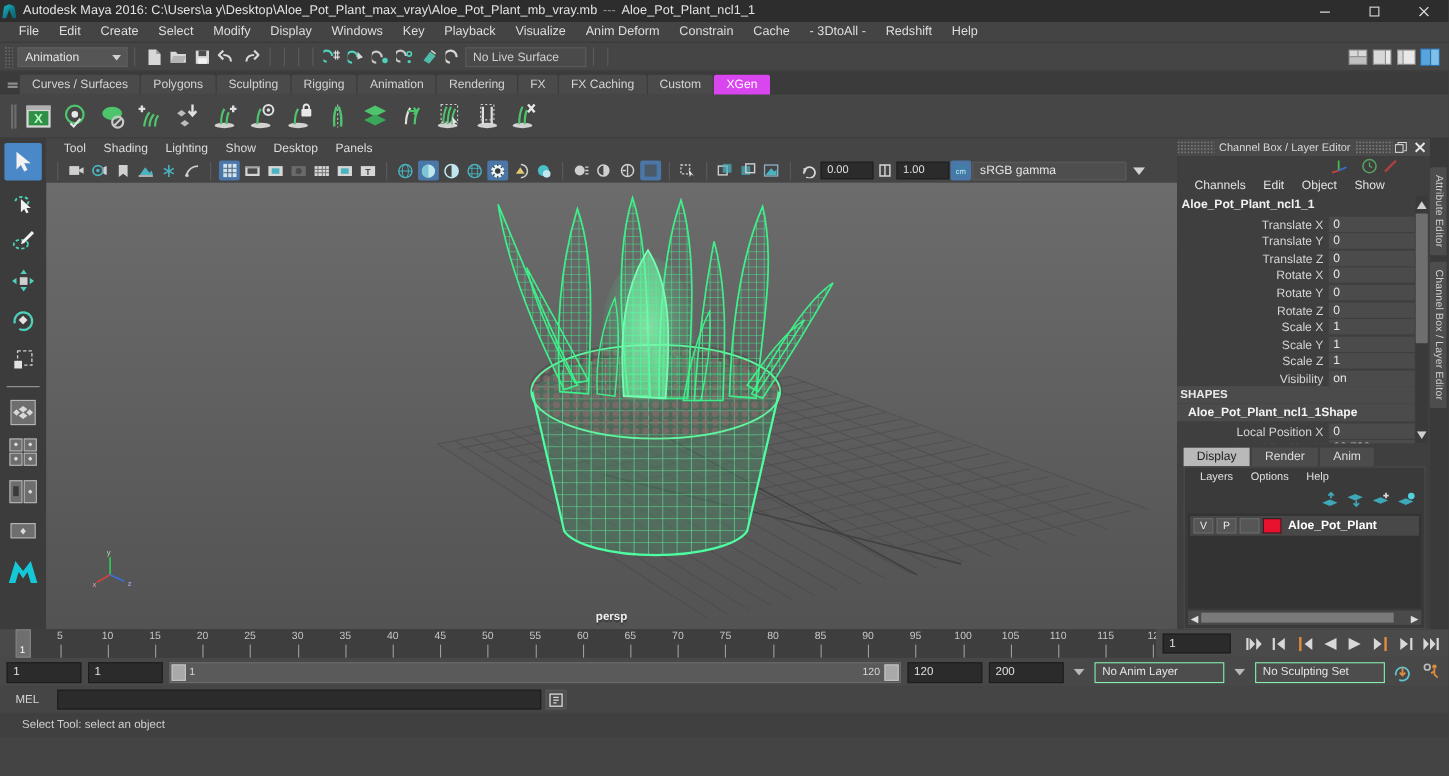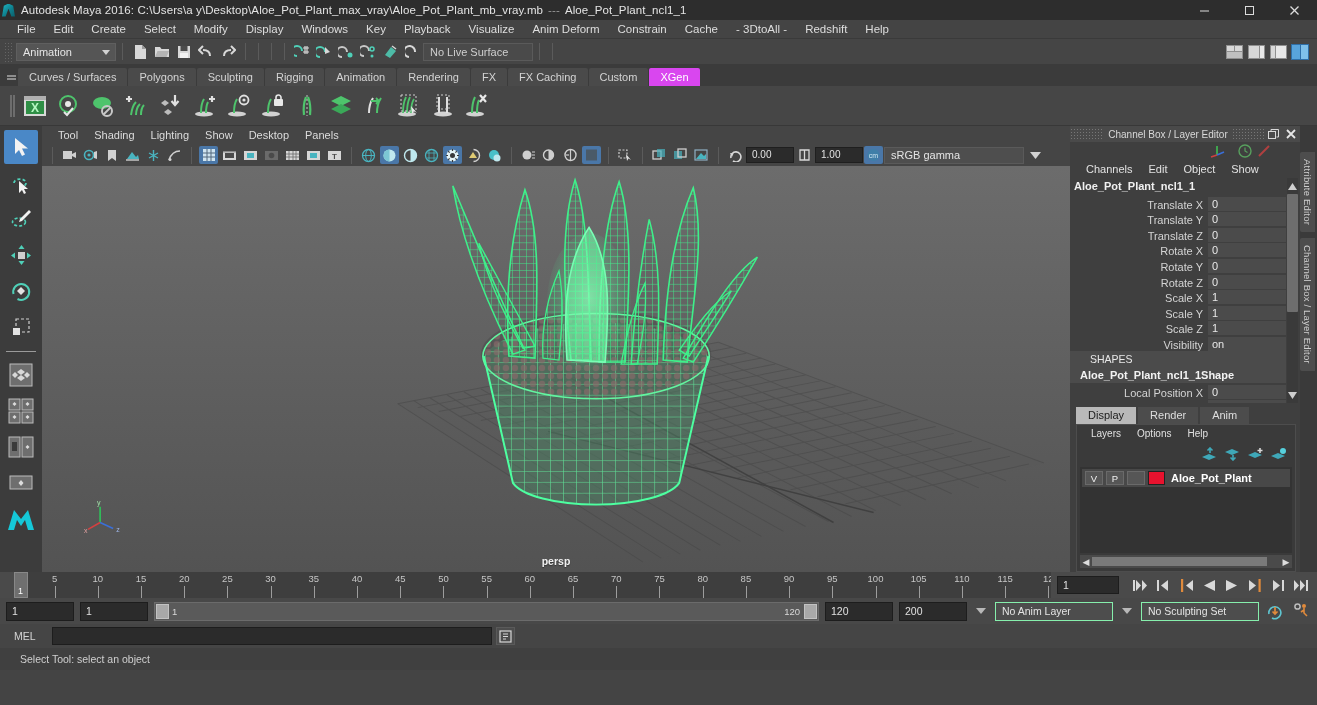--- a/index.html
+++ b/index.html
@@ -118,22 +118,22 @@
   .cbmenu { height:18px; display:flex; align-items:center; padding-left:8px; }
   .cbmenu .ci { font-size:11px; padding:0 8px; color:#e2e2e2; line-height:18px; }
   .cblist { flex:none; height:225px; position:relative; overflow:hidden;
     background:#3f3f3f; }
   .cbnode { font-size:11px; font-weight:bold; color:#f0f0f0; padding:2px 0 3px 4px; }
   .attrrow { display:flex; height:15.6px; align-items:flex-end; }
   .attrrow .lbl { width:138px; text-align:right; font-size:11px; color:#d4d4d4;
     padding-right:5px; white-space:nowrap; }
   .attrrow .val { flex:1; background:#4b4b4b; height:14px; font-size:11px; color:#e8e8e8;
     padding-left:4px; line-height:14px; margin-right:14px; }
-  .sectionhdr { font-size:10.5px; font-weight:normal; color:#e8e8e8; background:#4b4b4b;
-    padding:2px 20px; margin-right:14px; }
+  .sectionhdr { font-size:10.5px; font-weight:bold; color:#e8e8e8; background:#4b4b4b;
+    padding:2px 3px; margin-right:14px; }
   .shapehdr { font-size:11px; font-weight:bold; color:#f2f2f2; background:#4b4b4b;
     padding:2px 4px 2px 10px; margin-right:14px; }
   .cbscroll { position:absolute; right:2px; top:0; width:11px; bottom:0;
     background:#3a3a3a; }
   .cbscroll .thumb { position:absolute; left:0; right:0; top:16px; height:118px;
     background:#6e6e6e; border-radius:1px; }
   .arrowbtn { position:absolute; left:0; right:0; height:12px; display:flex;
     align-items:center; justify-content:center; }
 
   

